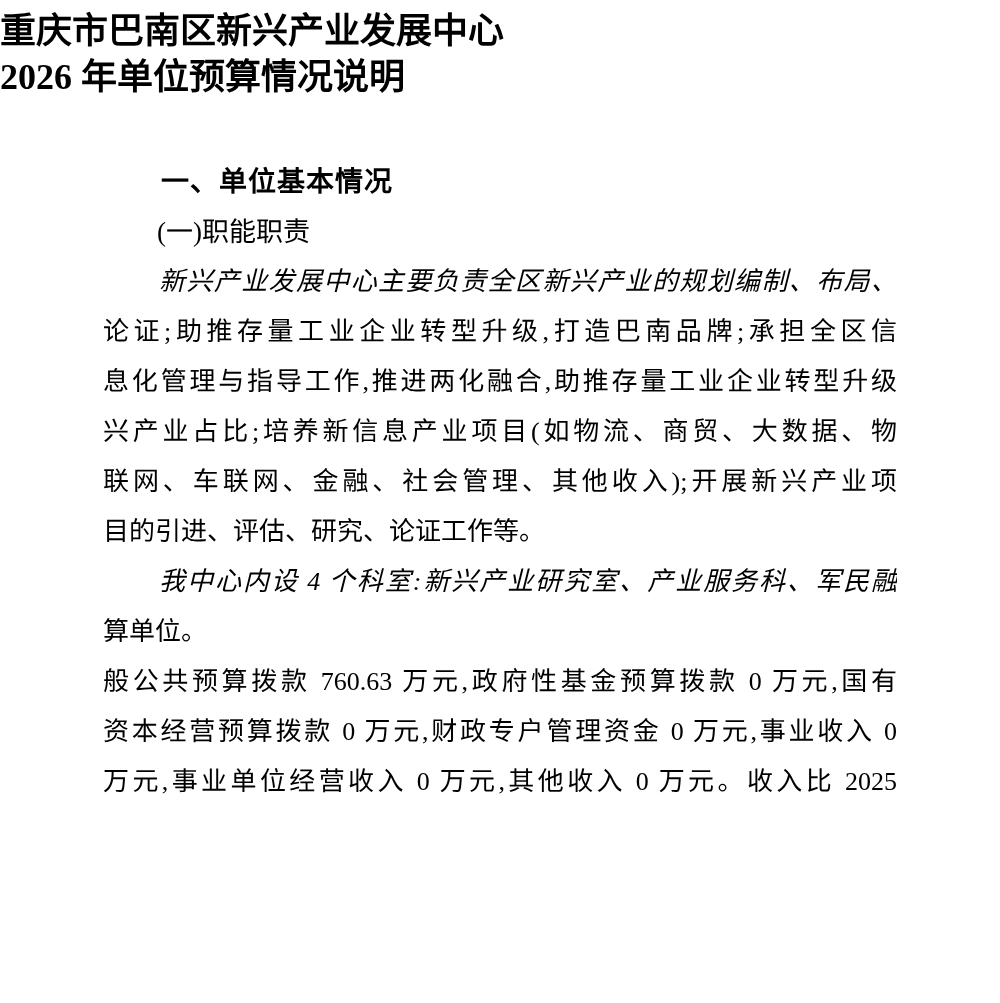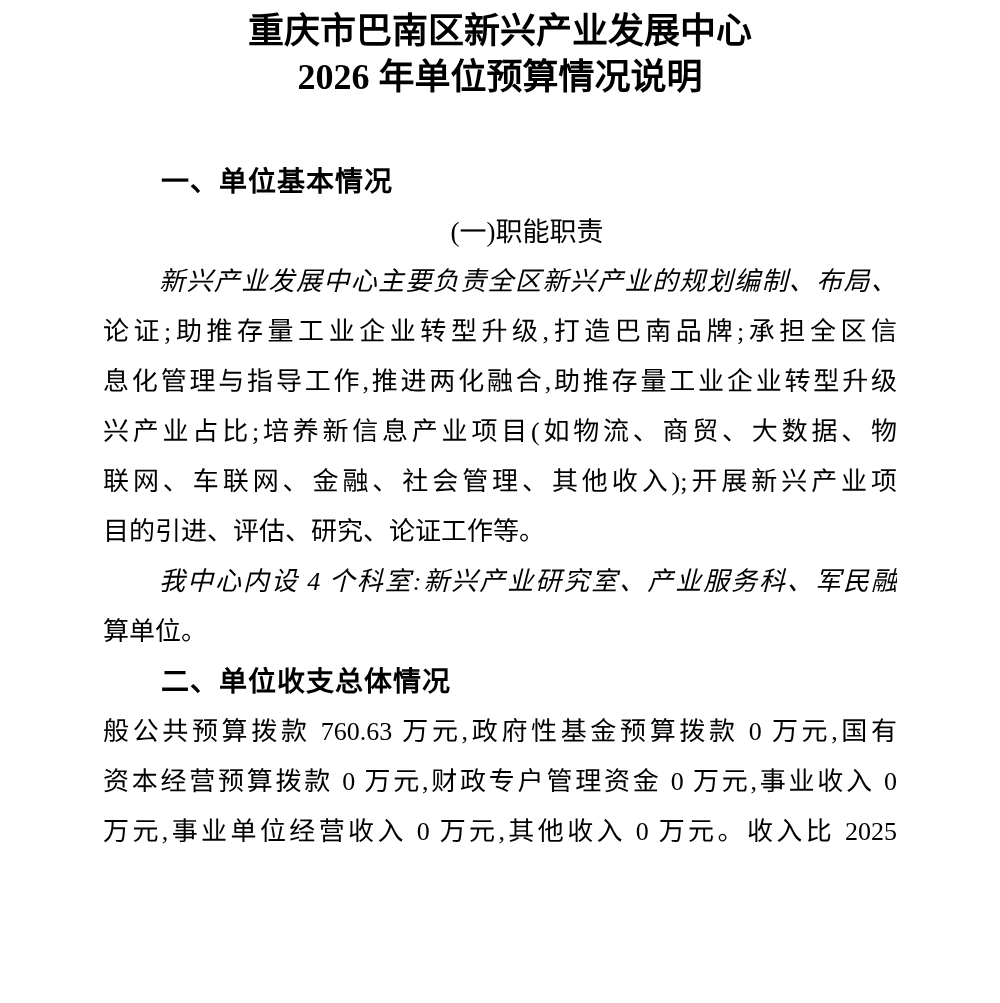--- a/index.html
+++ b/index.html
@@ -11,21 +11,20 @@
     position: relative;
     width: 1000px;
     height: 1003px;
     background: #ffffff;
     color: #000000;
     overflow: hidden;
     font-family: "Liberation Serif", "DejaVu Serif", serif;
   }
   .title-block {
     padding-top: 8px;
-    text-align: center;
   }
   .title-line {
     font-size: 36px;
     font-weight: bold;
     line-height: 46px;
     font-family: "Liberation Serif", "DejaVu Serif", serif;
   }
   .doc-body {
     margin: 57px 103px 0 103px;
     width: 794px;
@@ -39,21 +38,20 @@
     padding-left: 58px;
     letter-spacing: 1px;
     white-space: nowrap;
   }
   .sub {
     font-size: 27px;
     line-height: 50px;
     height: 50px;
     padding-left: 54px;
     white-space: nowrap;
-    text-align: center;
   }
   .para {
     margin: 0;
   }
   .line {
     font-size: 26px;
     line-height: 50px;
     height: 50px;
     text-align: justify;
     text-align-last: left;
@@ -83,20 +81,19 @@
         <div class="line fill">论证;助推存量工业企业转型升级,打造巴南品牌;承担全区信</div>
         <div class="line fill">息化管理与指导工作,推进两化融合,助推存量工业企业转型升级</div>
         <div class="line fill">兴产业占比;培养新信息产业项目(如物流、商贸、大数据、物</div>
         <div class="line fill">联网、车联网、金融、社会管理、其他收入);开展新兴产业项</div>
         <div class="line">目的引进、评估、研究、论证工作等。</div>
       </div>
       <div class="para">
         <div class="line indent fill">我中心内设 4 个科室:新兴产业研究室、产业服务科、军民融</div>
         <div class="line">算单位。</div>
       </div>
-      <div class="h1">二、单位收支总体情况</div>
       <div class="para">
         <div class="line fill">般公共预算拨款 760.63 万元,政府性基金预算拨款 0 万元,国有</div>
         <div class="line fill">资本经营预算拨款 0 万元,财政专户管理资金 0 万元,事业收入 0</div>
         <div class="line fill">万元,事业单位经营收入 0 万元,其他收入 0 万元。收入比 2025</div>
       </div>
     </div>
 </div>
 
 </body></html>

